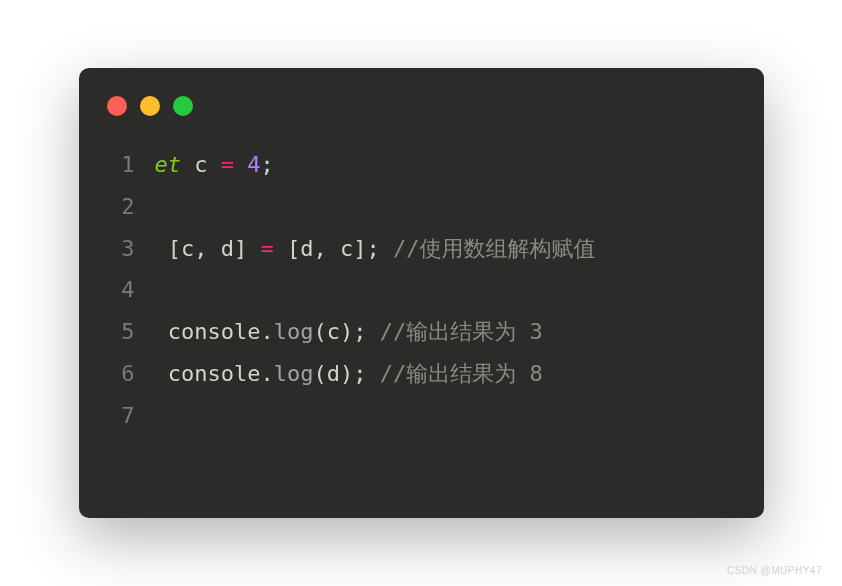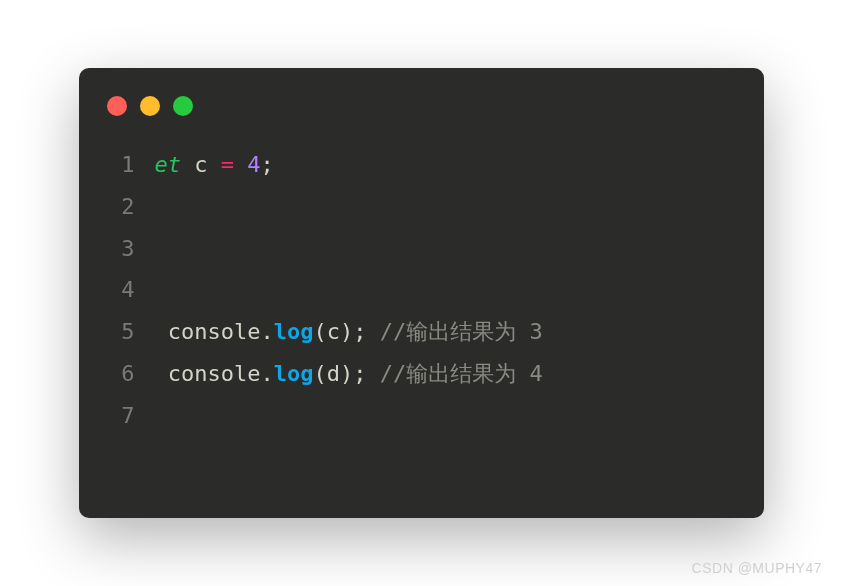--- a/index.html
+++ b/index.html
@@ -55,32 +55,32 @@
       width: 28px;
       text-align: right;
       user-select: none;
       flex-shrink: 0;
       margin-right: 20px;
     }
     .code {
       white-space: pre;
       color: #d4d4c8;
     }
-    .kw-it { color: #22c55e; font-style: italic; }
+    .kw-it { color: #84cc16; font-style: italic; }
     .op { color: #f92672; }
     .num { color: #ae81ff; }
     .punct { color: #d4d4c8; }
     .ident { color: #d4d4c8; }
-    .fn { color: #0ea5e9; font-weight: bold; }
+    .fn { color: #a3a3a3; }
     .comment { color: #8a8a82; }
     .watermark {
       position: absolute;
       bottom: 10px;
       right: 20px;
-      font-size: 14px;
+      font-size: 10px;
       color: #d0d0d0;
       font-family: Arial, sans-serif;
       letter-spacing: 0.5px;
     }
   </style>
 </head>
 <body>
 
 <div class="window">
   <div class="traffic-lights">
@@ -91,32 +91,33 @@
   <div class="code-area" id="code-area">
       <div class="line">
         <span class="line-number">1</span>
         <span class="code"><span class="kw-it">et</span><span class="ident"> c </span><span class="op">=</span><span class="ident"> </span><span class="num">4</span><span class="punct">;</span></span>
       </div>
       <div class="line">
         <span class="line-number">2</span>
       </div>
       <div class="line">
         <span class="line-number">3</span>
+        <span class="code"><span class="punct"> [c, d] </span><span class="op">=</span><span class="punct"> [d, c]; </span><span class="comment">//使用数组解构赋值</span></span>
       </div>
       <div class="line">
         <span class="line-number">4</span>
         <span class="code">&nbsp;</span>
       </div>
       <div class="line">
         <span class="line-number">5</span>
         <span class="code"><span class="ident"> console.</span><span class="fn">log</span><span class="punct">(c); </span><span class="comment">//输出结果为 3</span></span>
       </div>
       <div class="line">
         <span class="line-number">6</span>
-        <span class="code"><span class="ident"> console.</span><span class="fn">log</span><span class="punct">(d); </span><span class="comment">//输出结果为 4</span></span>
+        <span class="code"><span class="ident"> console.</span><span class="fn">log</span><span class="punct">(d); </span><span class="comment">//输出结果为 8</span></span>
       </div>
       <div class="line">
         <span class="line-number">7</span>
         <span class="code">&nbsp;</span>
       </div>
     </div>
 </div>
 
 <div class="watermark">CSDN @MUPHY47</div>
 

